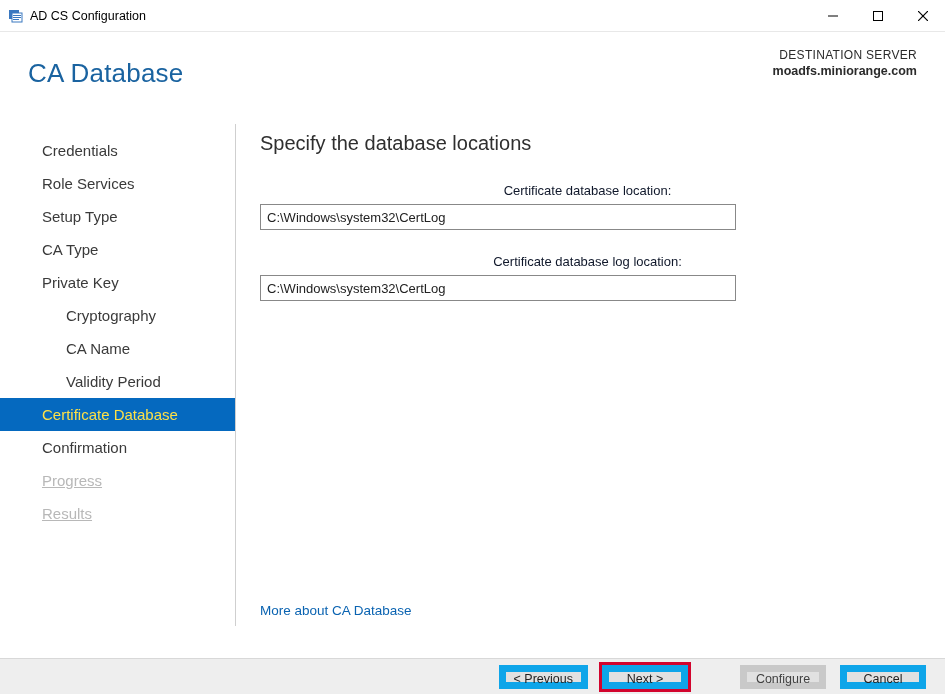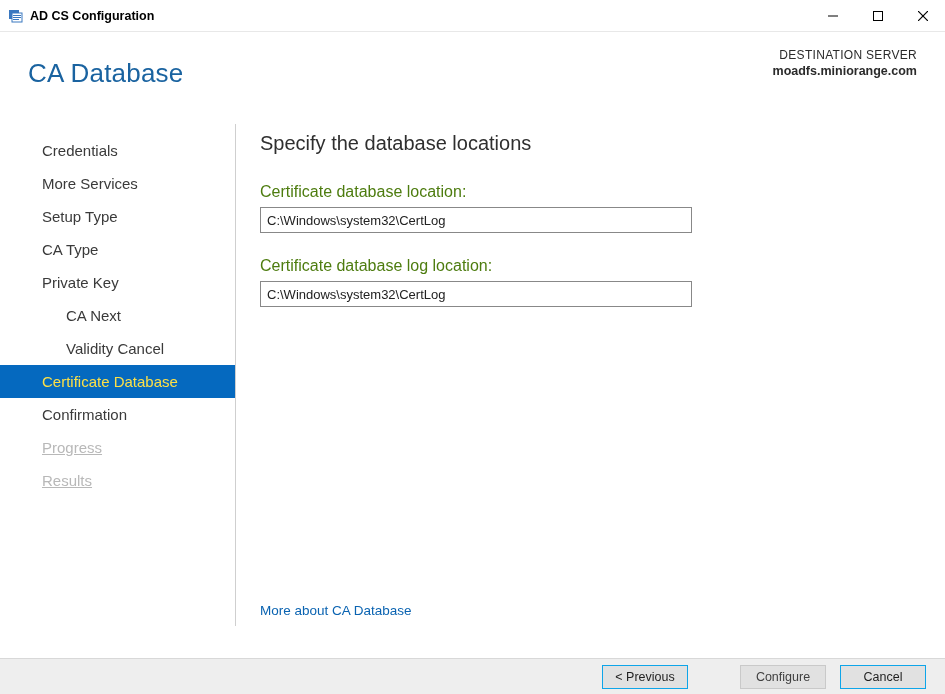--- a/index.html
+++ b/index.html
@@ -24,21 +24,20 @@
       padding-left: 8px;
     }
     .titlebar-icon {
       width: 16px;
       height: 16px;
       margin-right: 6px;
     }
     .titlebar-title {
       font-size: 12.5px;
       color: #000;
-      font-weight: bold;
     }
     .window-controls {
       position: absolute;
       right: 0;
       top: 0;
       height: 32px;
       display: flex;
     }
     .win-btn {
       width: 45px;
@@ -114,26 +113,27 @@
       padding: 8px 30px 0 24px;
       position: relative;
     }
     .content-heading {
       font-size: 20px;
       font-weight: 400;
       color: #2f2f2f;
       margin-bottom: 28px;
     }
     .field-label {
-      font-size: 16px;
-      color: #4d7c0f;
+      font-size: 13px;
+      color: #0f172a;
       margin-bottom: 6px;
+      text-align: center;
     }
     .text-input {
-      width: 432px;
+      width: 476px;
       height: 26px;
       border: 1px solid #888888;
       padding: 0 6px;
       font-size: 13px;
       color: #222;
       font-family: inherit;
       outline: none;
     }
     .field-group {
       margin-bottom: 24px;
@@ -158,21 +158,21 @@
       display: flex;
       align-items: center;
       justify-content: flex-end;
       padding-right: 16px;
       gap: 8px;
     }
     .footer-btn {
       height: 24px;
       min-width: 86px;
       background: #e1e1e1;
-      border: 1px solid #0ea5e9;
+      border: 7px solid #0ea5e9;
       font-size: 12.5px;
       color: #1f1f1f;
       cursor: pointer;
       padding: 0 8px;
     }
     .footer-btn.disabled {
       color: #404040;
       border-color: #c9c9c9;
       cursor: default;
     }
@@ -229,26 +229,27 @@
   <div class="dest-block">
     <div class="dest-label">DESTINATION SERVER</div>
     <div class="dest-value">moadfs.miniorange.com</div>
   </div>
 </div>
 
 <div class="main-area">
 
   <div class="sidebar" id="sidebar">
       <div class="sidebar-item">Credentials</div>
-      <div class="sidebar-item">More Services</div>
+      <div class="sidebar-item">Role Services</div>
       <div class="sidebar-item">Setup Type</div>
       <div class="sidebar-item">CA Type</div>
       <div class="sidebar-item">Private Key</div>
-      <div class="sidebar-item indent">CA Next</div>
-      <div class="sidebar-item indent">Validity Cancel</div>
+      <div class="sidebar-item indent">Cryptography</div>
+      <div class="sidebar-item indent">CA Name</div>
+      <div class="sidebar-item indent">Validity Period</div>
       <div class="sidebar-item selected">Certificate Database</div>
       <div class="sidebar-item">Confirmation</div>
       <div class="sidebar-item disabled">Progress</div>
       <div class="sidebar-item disabled">Results</div>
     </div>
 
   <div class="content">
     <div class="content-heading">Specify the database locations</div>
 
     <div class="field-group">
@@ -262,20 +263,23 @@
     </div>
 
     <a class="more-link">More about CA Database</a>
   </div>
 </div>
 
 <div class="footer-bar">
   <span class="footer-btn-wrap">
     <button class="footer-btn">&lt; Previous</button>
   </span>
+  <span class="footer-btn-wrap highlight">
+    <button class="footer-btn">Next &gt;</button>
+  </span>
   <span class="spacer-gap"></span>
   <span class="footer-btn-wrap">
     <button class="footer-btn disabled">Configure</button>
   </span>
   <span class="footer-btn-wrap">
     <button class="footer-btn">Cancel</button>
   </span>
 </div>
 
 </body></html>

